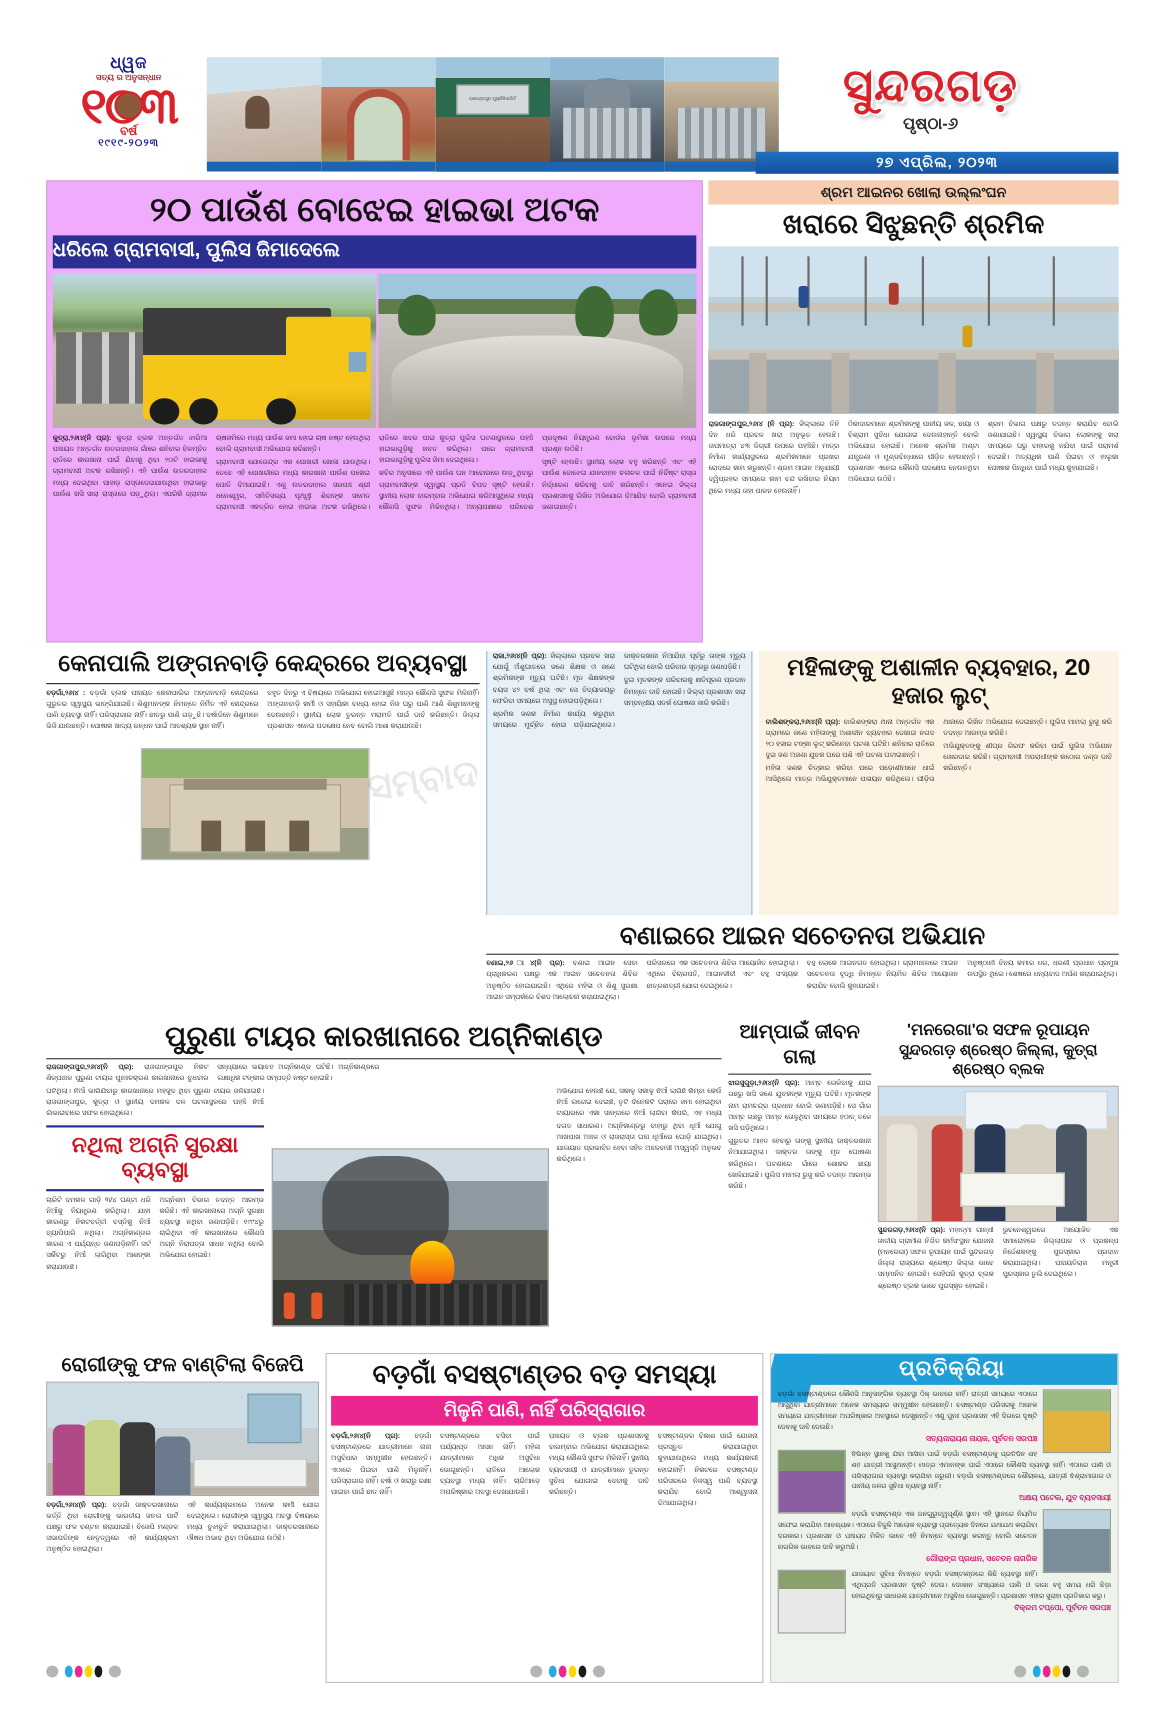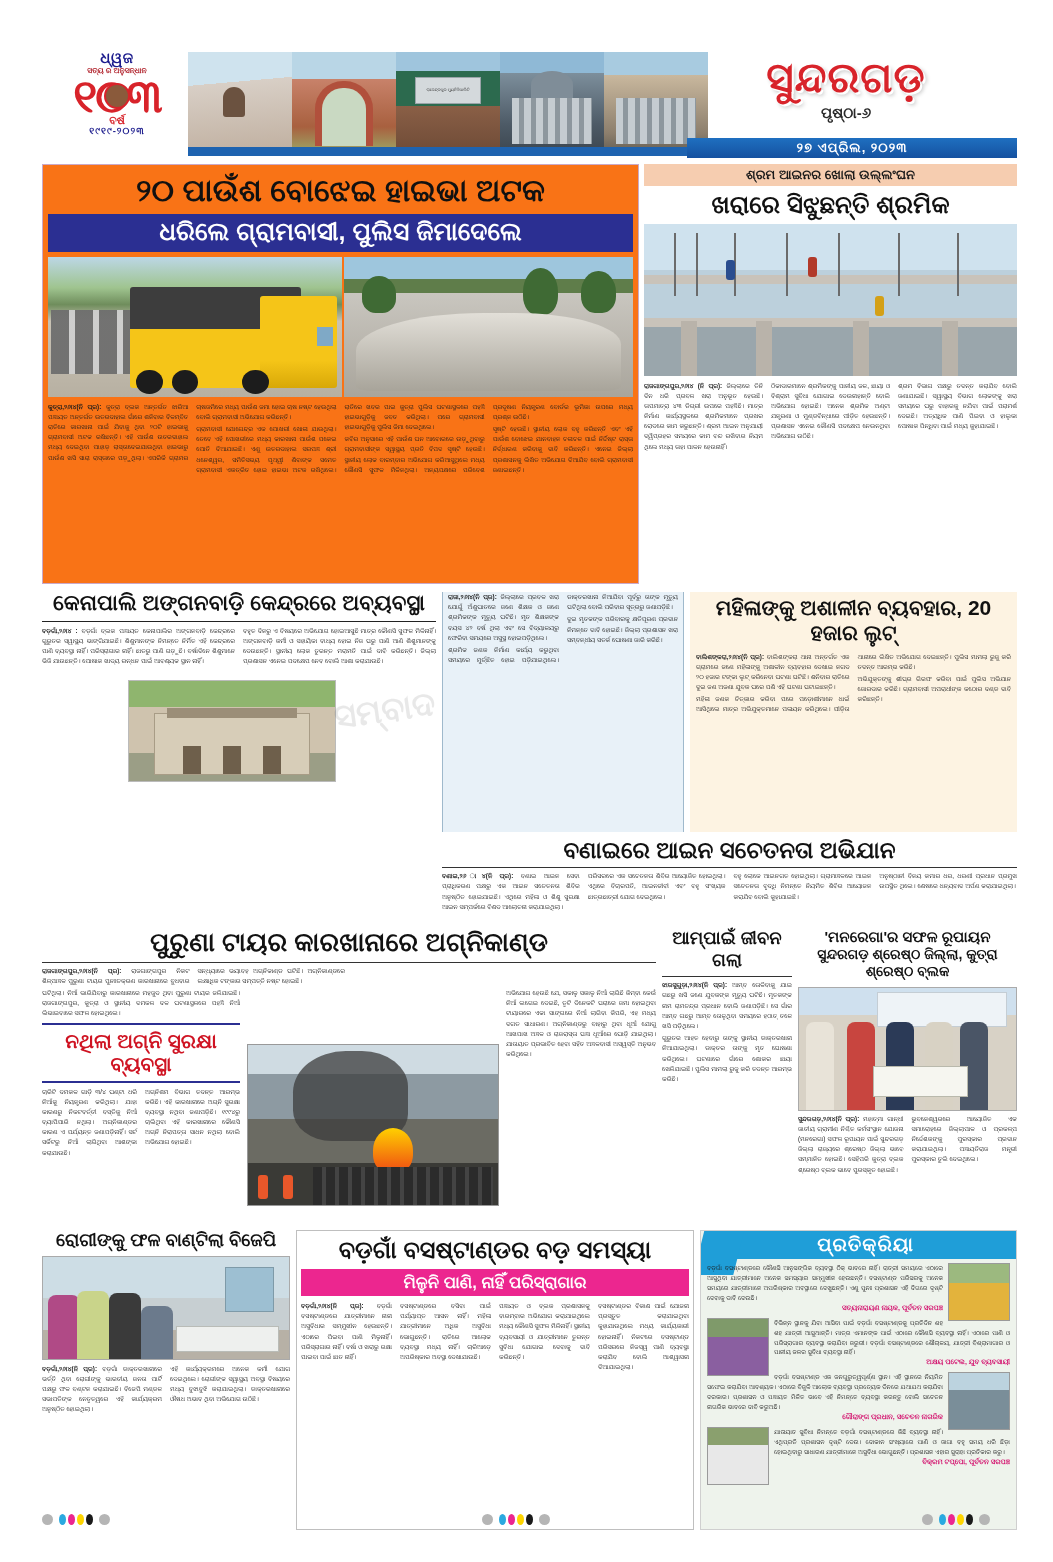--- a/index.html
+++ b/index.html
@@ -101,29 +101,29 @@
   .cols3 { column-count: 3; column-gap: 8px; }
   .cols4 { column-count: 4; column-gap: 8px; }
   .kicker {
     background: #f6cdb0; color:#1a1a1a; font-weight:bold; font-size: 13.5px;
     text-align:center; padding: 3px 11px; line-height:1.2;
   }
 
   
   .lead {
     position: absolute; left: 0; top: 116px; width: 597px; height: 420px;
-    border: 1.5px solid #caa9c8; background: #f97316; padding: 5px;
+    border: 1.5px solid #caa9c8; background: #f0abfc; padding: 5px;
   }
   .lead-h {
     font-size: 31px; font-weight: bold; color: #111; text-align: center; line-height: 1.1;
     padding: 4px 0 6px;
   }
   .lead-sub {
-    background: #2b2f92; color: #fff; font-size: 25px; font-weight: bold;
-    text-align: center; padding: 4px 0 6px; line-height: 1.1;
+    background: #2b2f92; color: #fff; font-size: 18px; font-weight: bold;
+    padding: 4px 0 6px; line-height: 1.1;
   }
   .lead-photos { display: flex; gap: 2px; margin-top: 5px; height: 140px; }
   .ph { position: relative; overflow: hidden; }
   .ph-trucks { flex: 1.02; background: linear-gradient(180deg,#bcd7e6 0%,#9fc48f 22%,#6f8d5c 34%,#c9c2b4 46%,#b7b0a2 100%); }
   .truck-main {
     position:absolute; left:28%; bottom:6%; width:58%; height:72%;
     background: linear-gradient(180deg,#3d3d3d 0 42%, #f5c518 42% 100%);
     border-radius: 3px;
   }
   .truck-cab {

